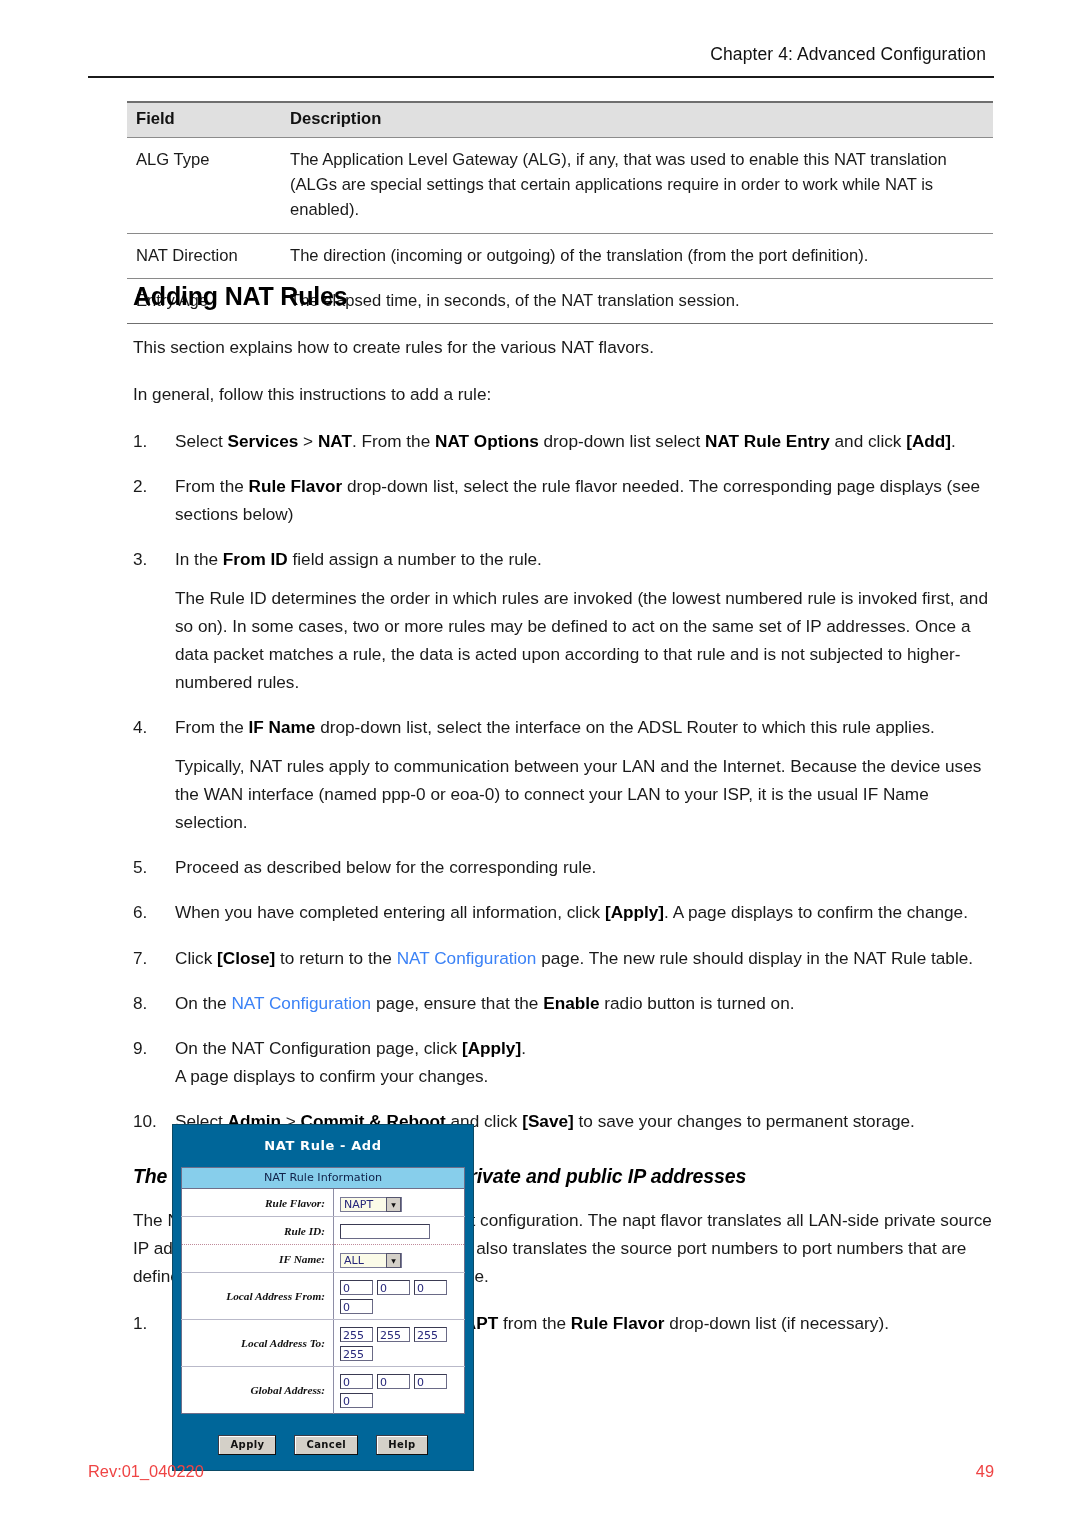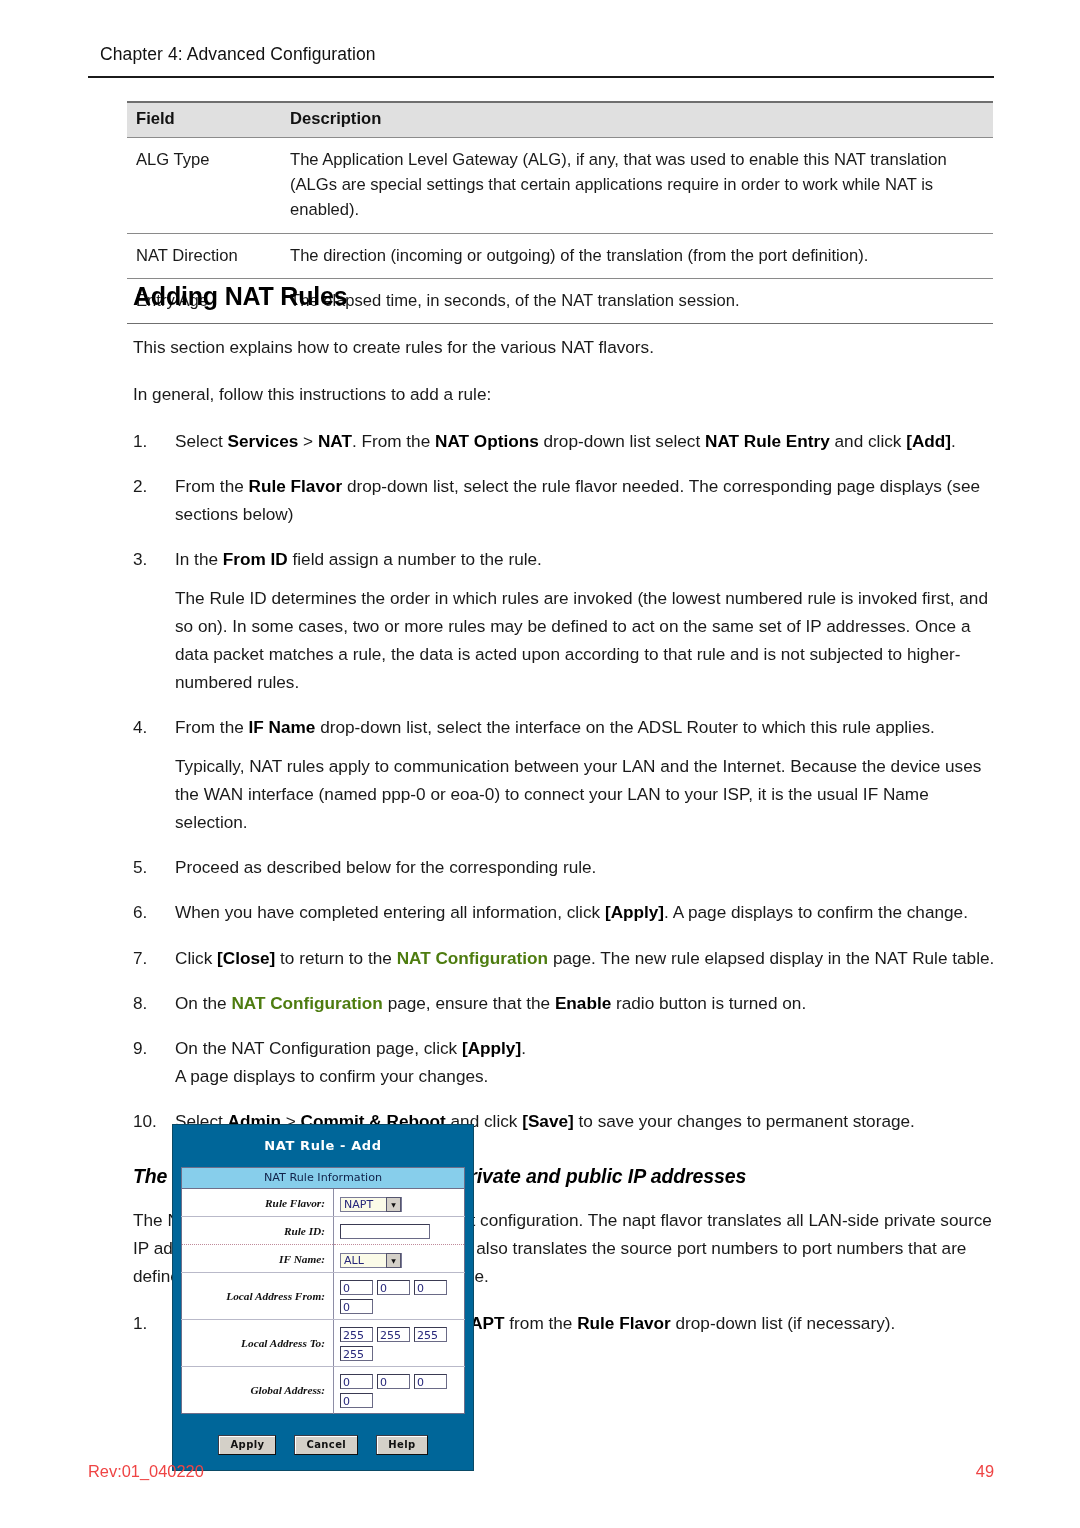--- a/index.html
+++ b/index.html
@@ -12,23 +12,24 @@
     height: 1528px;
     position: relative;
     font-family: "Liberation Sans", sans-serif;
     color: #000000;
     -webkit-font-smoothing: antialiased;
   }
 
   
   .page-header {
     position: absolute;
-    left: 100px;
+    left: 80px;
     top: 44px;
     width: 906px;
+    text-align: right;
   }
   .page-header .hdr-text {
     font-size: 17.5px;
     letter-spacing: .1px;
     color: #111;
     display: inline-block;
     padding-bottom: 5px;
   }
   .header-rule {
     position: absolute;
@@ -127,21 +128,21 @@
     text-align: left;
   }
   .oitem .sub {
     display: block;
     margin-top: 11px;
   }
   .oitem .cont {
     display: block;
   }
   b, .b { font-weight: bold; color: #000; }
-  .lnk { color: #4d7c0f; font-weight: bold; }
+  .lnk { color: #3b82f6; font-weight: normal; }
 
   
   .ui-shot {
     position: absolute;
     left: 172px;
     top: 1124px;
     width: 302px;
     background: #006699;
     border: 1px solid #0a4a66;
     box-sizing: border-box;
@@ -328,21 +329,21 @@
 
     <div class="oitem">
       <span class="num">5.</span><span>Proceed as described below for the corresponding rule.</span>
     </div>
 
     <div class="oitem">
       <span class="num">6.</span><span>When you have completed entering all information, click </span><b>[Apply]</b><span>. A page displays to confirm the change.</span>
     </div>
 
     <div class="oitem">
-      <span class="num">7.</span><span>Click </span><b>[Close]</b><span> to return to the </span><span class="lnk">NAT Configuration</span><span> page. The new rule elapsed display in the NAT Rule table.</span>
+      <span class="num">7.</span><span>Click </span><b>[Close]</b><span> to return to the </span><span class="lnk">NAT Configuration</span><span> page. The new rule should display in the NAT Rule table.</span>
     </div>
 
     <div class="oitem">
       <span class="num">8.</span><span>On the </span><span class="lnk">NAT Configuration</span><span> page, ensure that the </span><b>Enable</b><span> radio button is turned on.</span>
     </div>
 
     <div class="oitem">
       <span class="num">9.</span><span>On the NAT Configuration page, click </span><b>[Apply]</b><span>.</span>
       <span class="cont">A page displays to confirm your changes.</span>
     </div>

